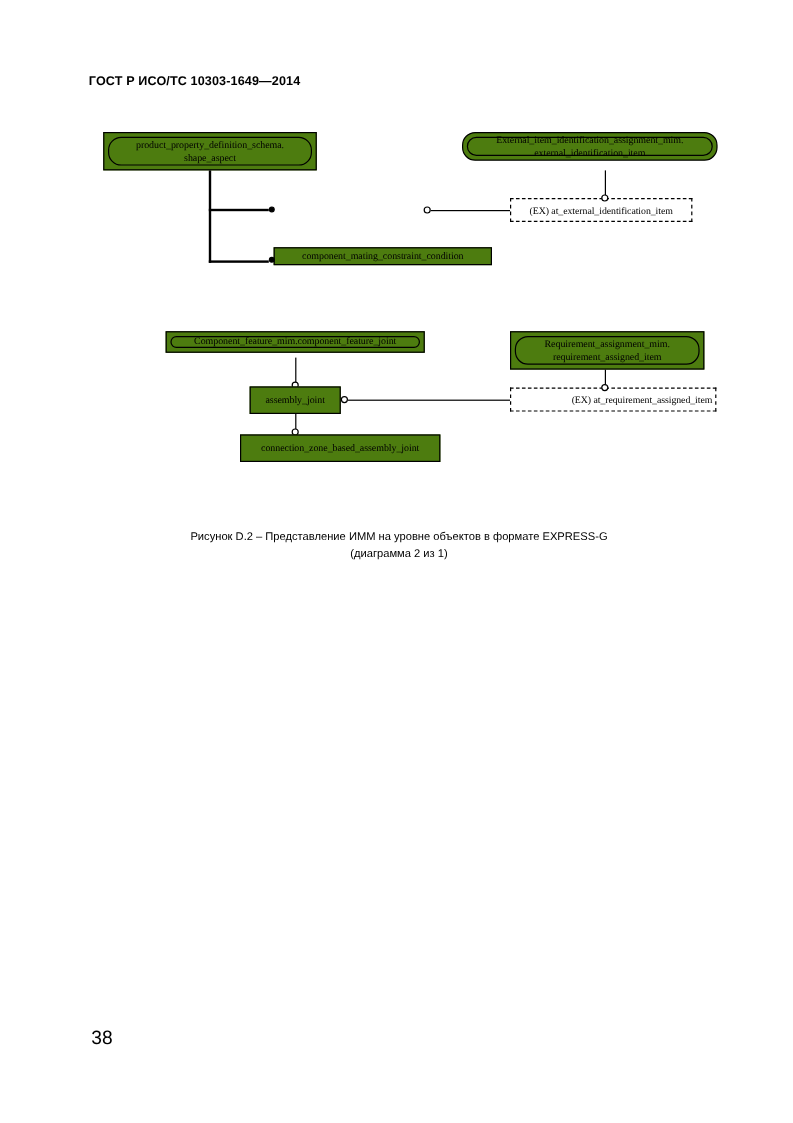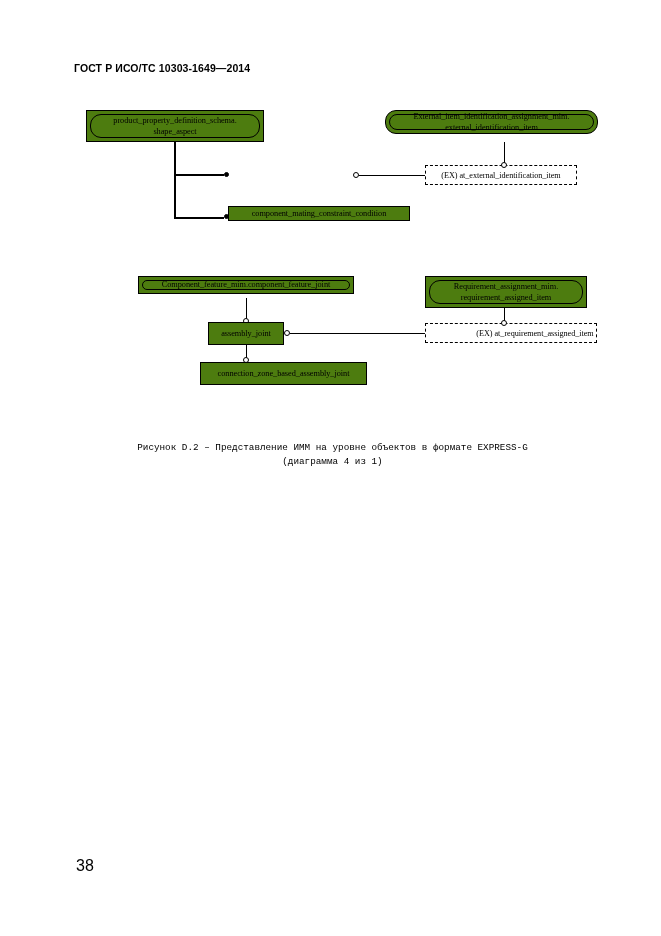--- a/index.html
+++ b/index.html
@@ -36,21 +36,21 @@
     top: 857px;
     font-family: "Liberation Sans", sans-serif;
     font-size: 16px;
   }
   .caption {
     position: absolute;
     left: 60px;
     top: 441px;
     width: 545px;
     text-align: center;
-    font-family: Liberation Mono, monospace;
+    font-family: Liberation Sans, sans-serif;
     font-size: 9.3px;
     line-height: 13.5px;
   }
 
   
   .figure {
     position: absolute;
     left: 0;
     top: 0;
     width: 661px;
@@ -208,18 +208,18 @@
     <div class="node dashed" style="left:425px; top:323px; width:172px; height:20px;padding-left:48px;">
       <span>(EX) at_requirement_assigned_item</span>
     </div>
     <div class="ln v" style="left:504px; top:308px; height:15px;"></div>
     <div class="dot" style="left:501px; top:320px;"></div>
 
   </div>
 
   <div class="caption">
     <div>Рисунок  D.2 – Представление ИММ на уровне объектов в формате EXPRESS-G</div>
-    <div>(диаграмма 4 из 1)</div>
+    <div>(диаграмма 2 из 1)</div>
   </div>
 
   <div class="page-number">38</div>
 
 </div>
 
 </body></html>

